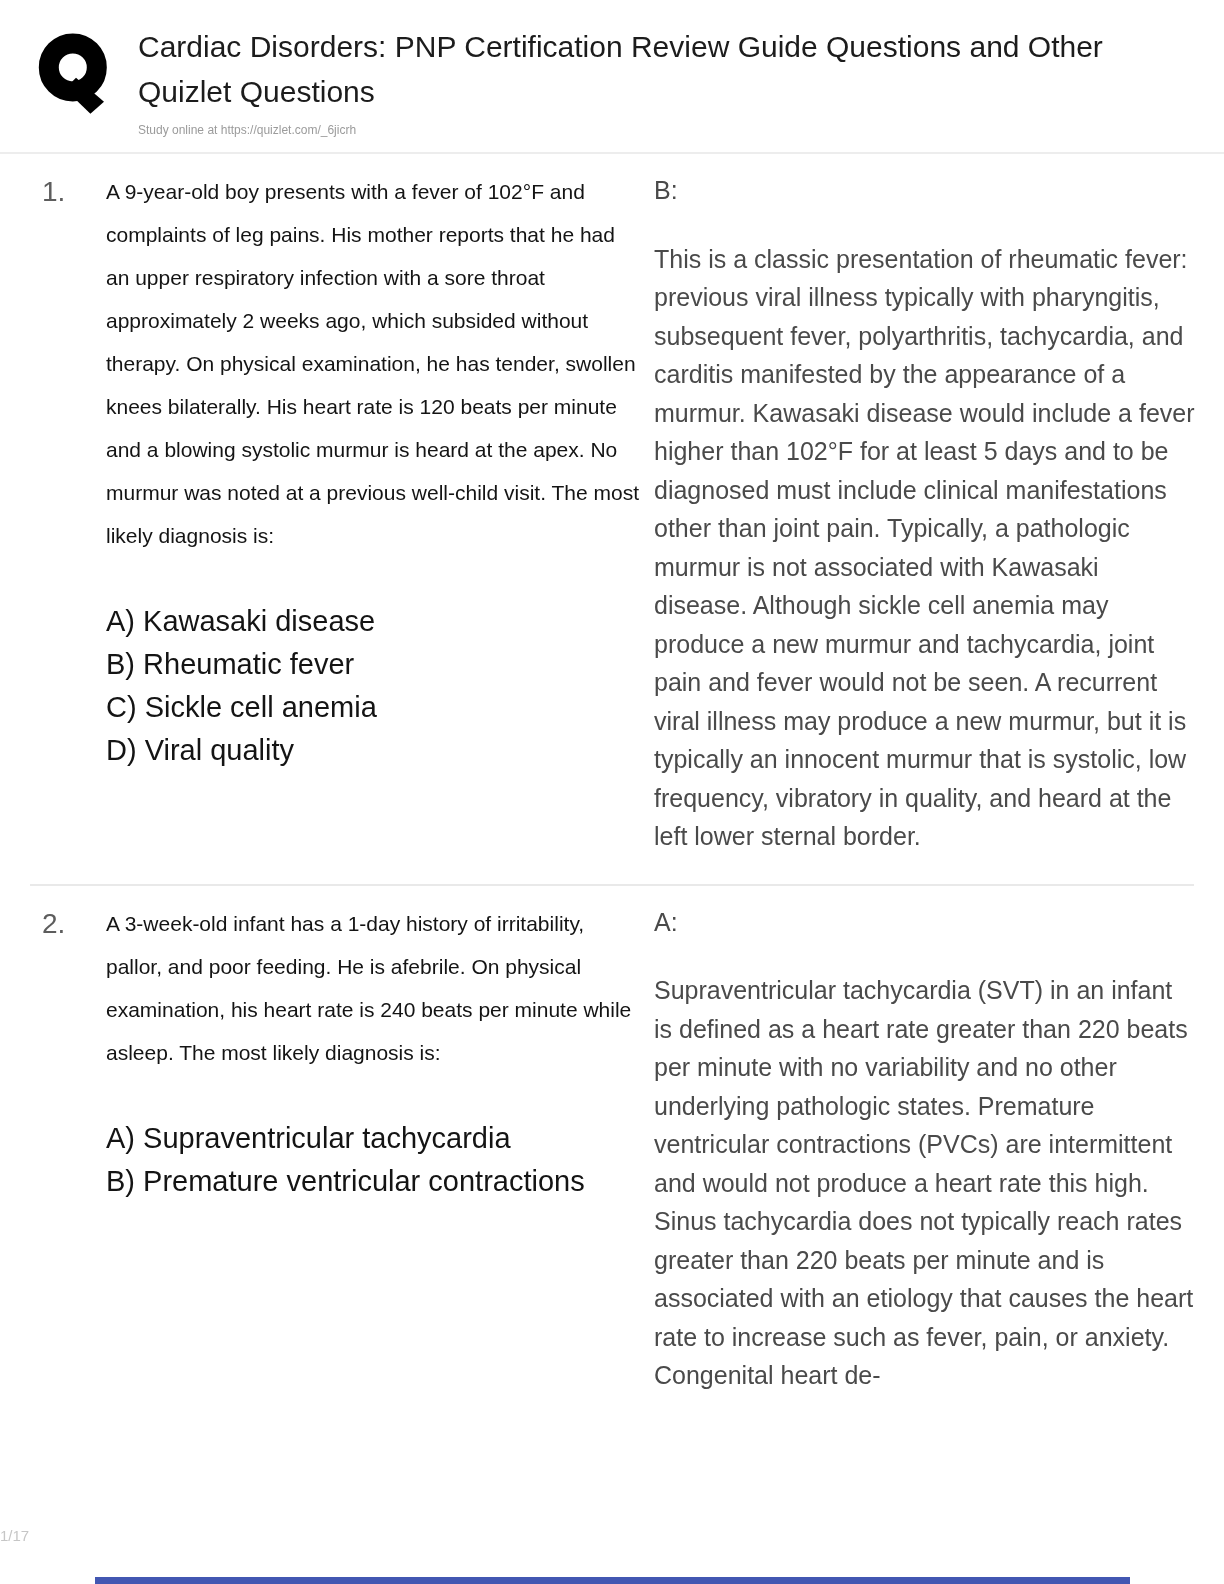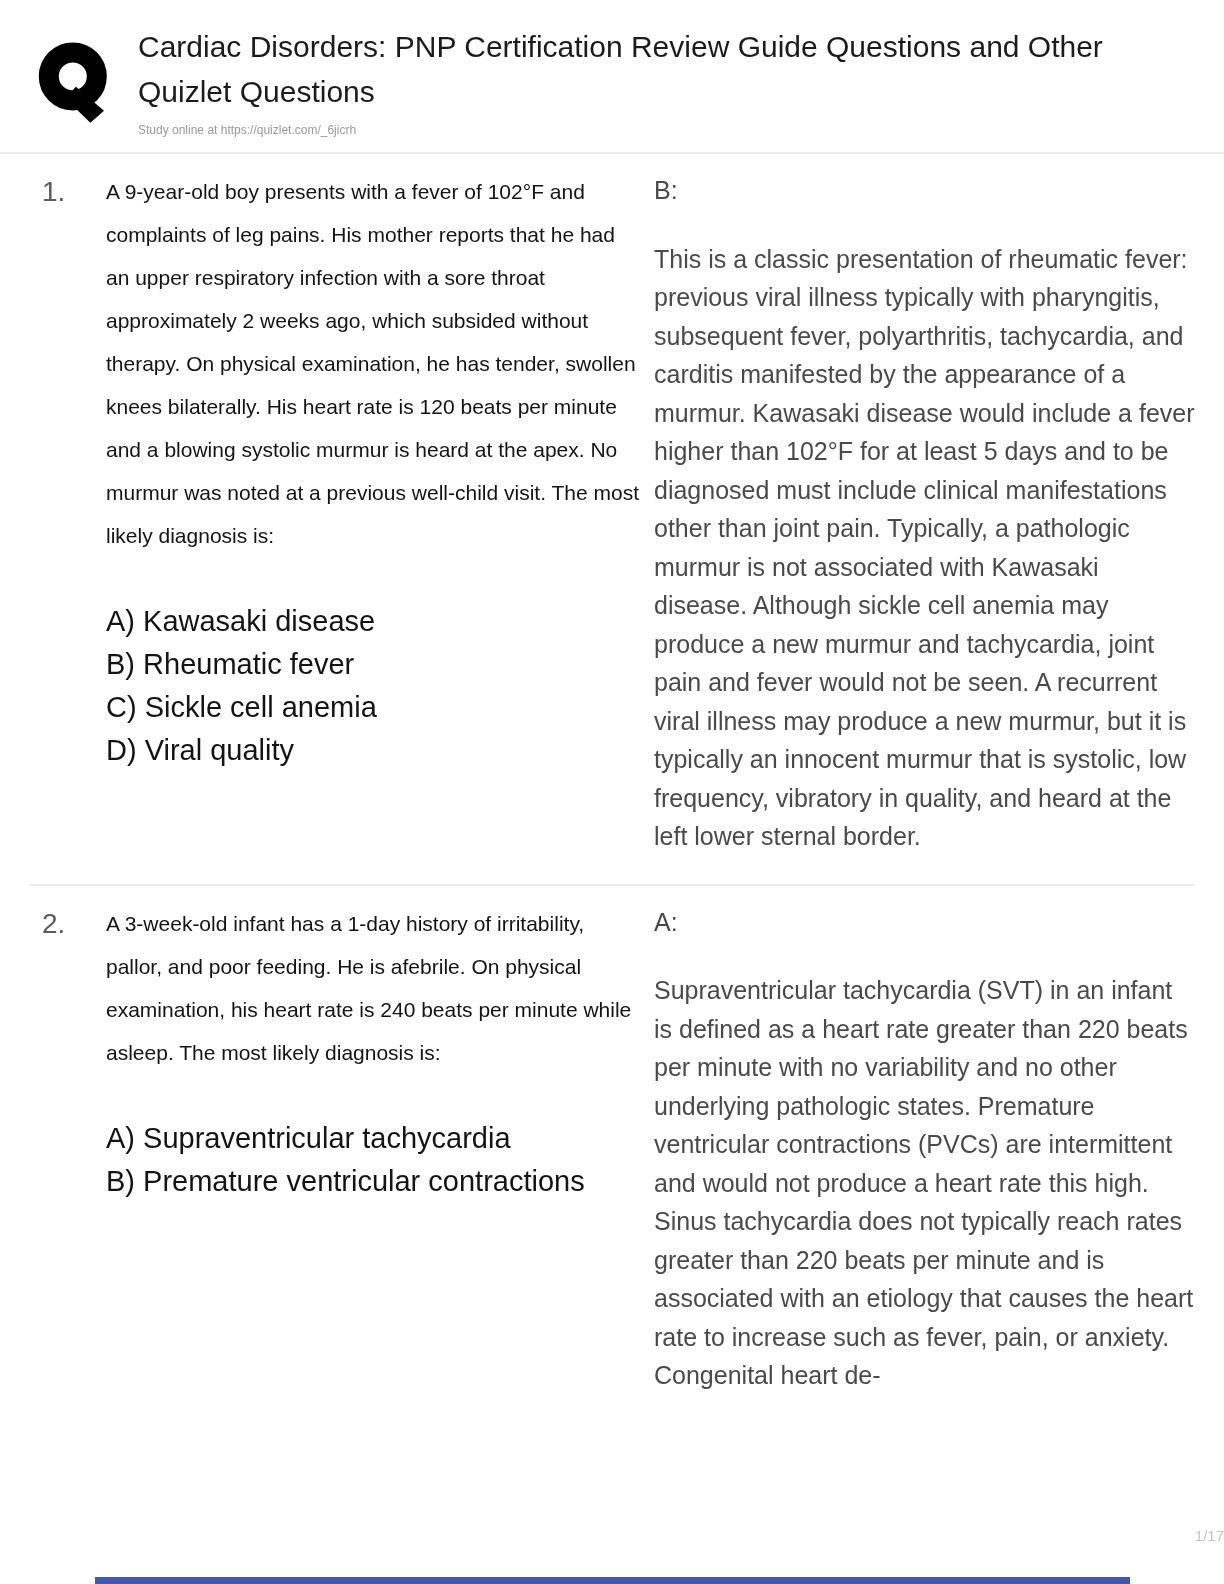--- a/index.html
+++ b/index.html
@@ -12,21 +12,21 @@
     height: 1584px;
     position: relative;
     overflow: hidden;
     font-family: "Liberation Sans", sans-serif;
     color: #161616;
   }
 
   
   .header {
     display: flex;
-    align-items: center;
+    align-items: flex-start;
     gap: 22px;
     padding: 24px 30px 0 36px;
   }
   .logo {
     flex: 0 0 auto;
     margin-top: 6px;
   }
   .header-text { flex: 1 1 auto; }
   .title {
     font-size: 30px;
@@ -88,21 +88,21 @@
     border-top: 2px solid #e9e9e9;
     margin: 28px 30px 0 30px;
   }
 
   
   .footer-page {
     position: absolute;
     bottom: 40px;
     left: 0;
     right: 0;
-    text-align: right;
+    text-align: left;
     font-size: 15px;
     color: #c6c6c6;
     font-weight: 300;
   }
   .bottom-bar {
     position: absolute;
     bottom: 0;
     left: 95px;
     width: 1035px;
     height: 7px;

